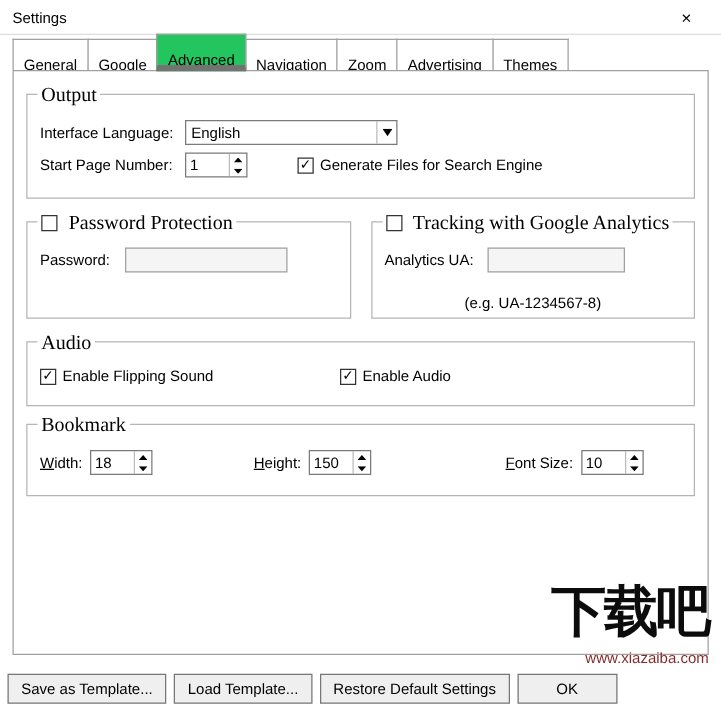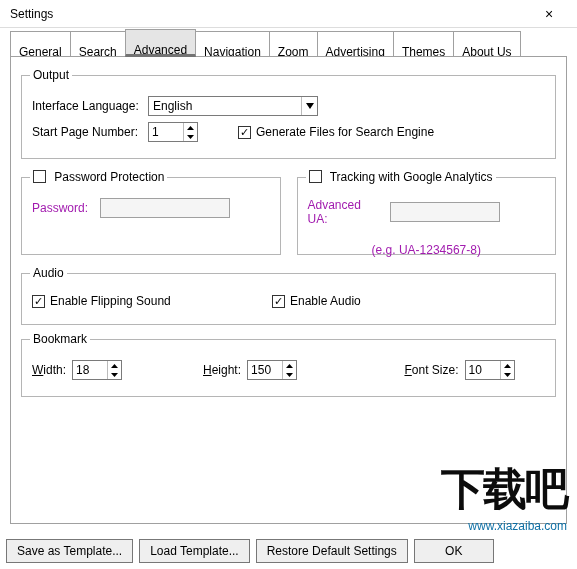--- a/index.html
+++ b/index.html
@@ -50,23 +50,23 @@
     background: #fff;
     margin-right: -1px;
     position: relative;
     height: 20px;
     line-height: 16px;
     cursor: default;
   }
   .tab.active {
     height: 22px;
     z-index: 2;
-    border-bottom: 3px solid #737373;
+    border-bottom: 5px solid #737373;
     margin-bottom: -1px;
-    background: #e5e5e5;
+    background: #22c55e;
   }
   .tabpage {
     border: 1px solid #a0a0a0;
     width: 100%;
     padding: 10px 10px 10px 10px;
     position: relative;
     background: #fff;
     height: 468px;
   }
   
@@ -75,21 +75,22 @@
     position: relative;
     margin: 8px 0 14px 0;
     padding: 14px 10px 10px 10px;
   }
   .groupbox > .legend {
     position: absolute;
     top: -8px;
     left: 8px;
     background: #fff;
     padding: 0 3px;
-    font-size: 12px;
+    font-size: 16px;
+    font-family: Liberation Serif, serif;
   }
   .row { display: flex; align-items: center; margin: 6px 0; }
   .lbl { margin-right: 6px; }
   .underline { text-decoration: underline; }
   
   .combo {
     display: inline-flex;
     border: 1px solid #7a7a7a;
     height: 20px;
     background: #fff;
@@ -142,57 +143,56 @@
     height: 24px;
     display: inline-flex;
     align-items: center;
     justify-content: center;
     cursor: default;
     min-width: 70px;
   }
   .btn.small { min-width: 24px; padding: 2px 4px; }
   .two-col { display:flex; gap: 16px; }
   .two-col > .groupbox { flex:1; margin-top: 4px; margin-bottom: 10px;}
-  .faint { color: #a21caf; }
+  .faint { color: #000000; }
   .bottombar {
     position: absolute;
     left: 6px; right: 6px; bottom: 6px;
     display: flex;
     gap: 6px;
     align-items: center;
   }
   .watermark {
     position: absolute;
     right: 10px; bottom: 36px;
     text-align: right;
     pointer-events: none;
     opacity: 0.95;
   }
   .watermark .big { font-size: 44px; font-weight: 900; color:#000; letter-spacing: -2px; }
-  .watermark .url { font-size: 12px; color:#0369a1; }
+  .watermark .url { font-size: 12px; color:#7f1d1d; }
 </style>
 </head>
 <body>
 
 <div class="titlebar">
   <span class="title">Settings</span>
   <span class="close-x">×</span>
 </div>
 
 <div class="content">
 
   <div class="tabstrip">
     <div class="tab">General</div>
-    <div class="tab">Search</div>
+    <div class="tab">Google</div>
     <div class="tab active">Advanced</div>
     <div class="tab">Navigation</div>
     <div class="tab">Zoom</div>
     <div class="tab">Advertising</div>
     <div class="tab">Themes</div>
-    <div class="tab">About Us</div>
   </div>
 
   <div class="tabpage">
 
     <div class="groupbox">
       <span class="legend">Output</span>
 
       <div class="row">
         <span class="lbl" style="width:110px">Interface Language:</span>
         <div class="combo" style="width:170px">
@@ -239,21 +239,21 @@
           <span class="textin disabled" style="width:130px"></span>
         </div>
       </div>
 
       <div class="groupbox" style="height:78px">
         <span class="legend">
           <span class="chk" style="vertical-align:-2px"></span>
           <span>Tracking with Google Analytics</span>
         </span>
         <div class="row">
-          <span class="lbl faint" style="width:76px">Advanced UA:</span>
+          <span class="lbl faint" style="width:76px">Analytics UA:</span>
           <span class="textin disabled" style="width:110px"></span>
         </div>
         <div class="row" style="justify-content:center; margin-top:17px">
           <span class="faint">(e.g. UA-1234567-8)</span>
         </div>
       </div>
     </div>
 
     <div class="groupbox">
       <span class="legend">Audio</span>

